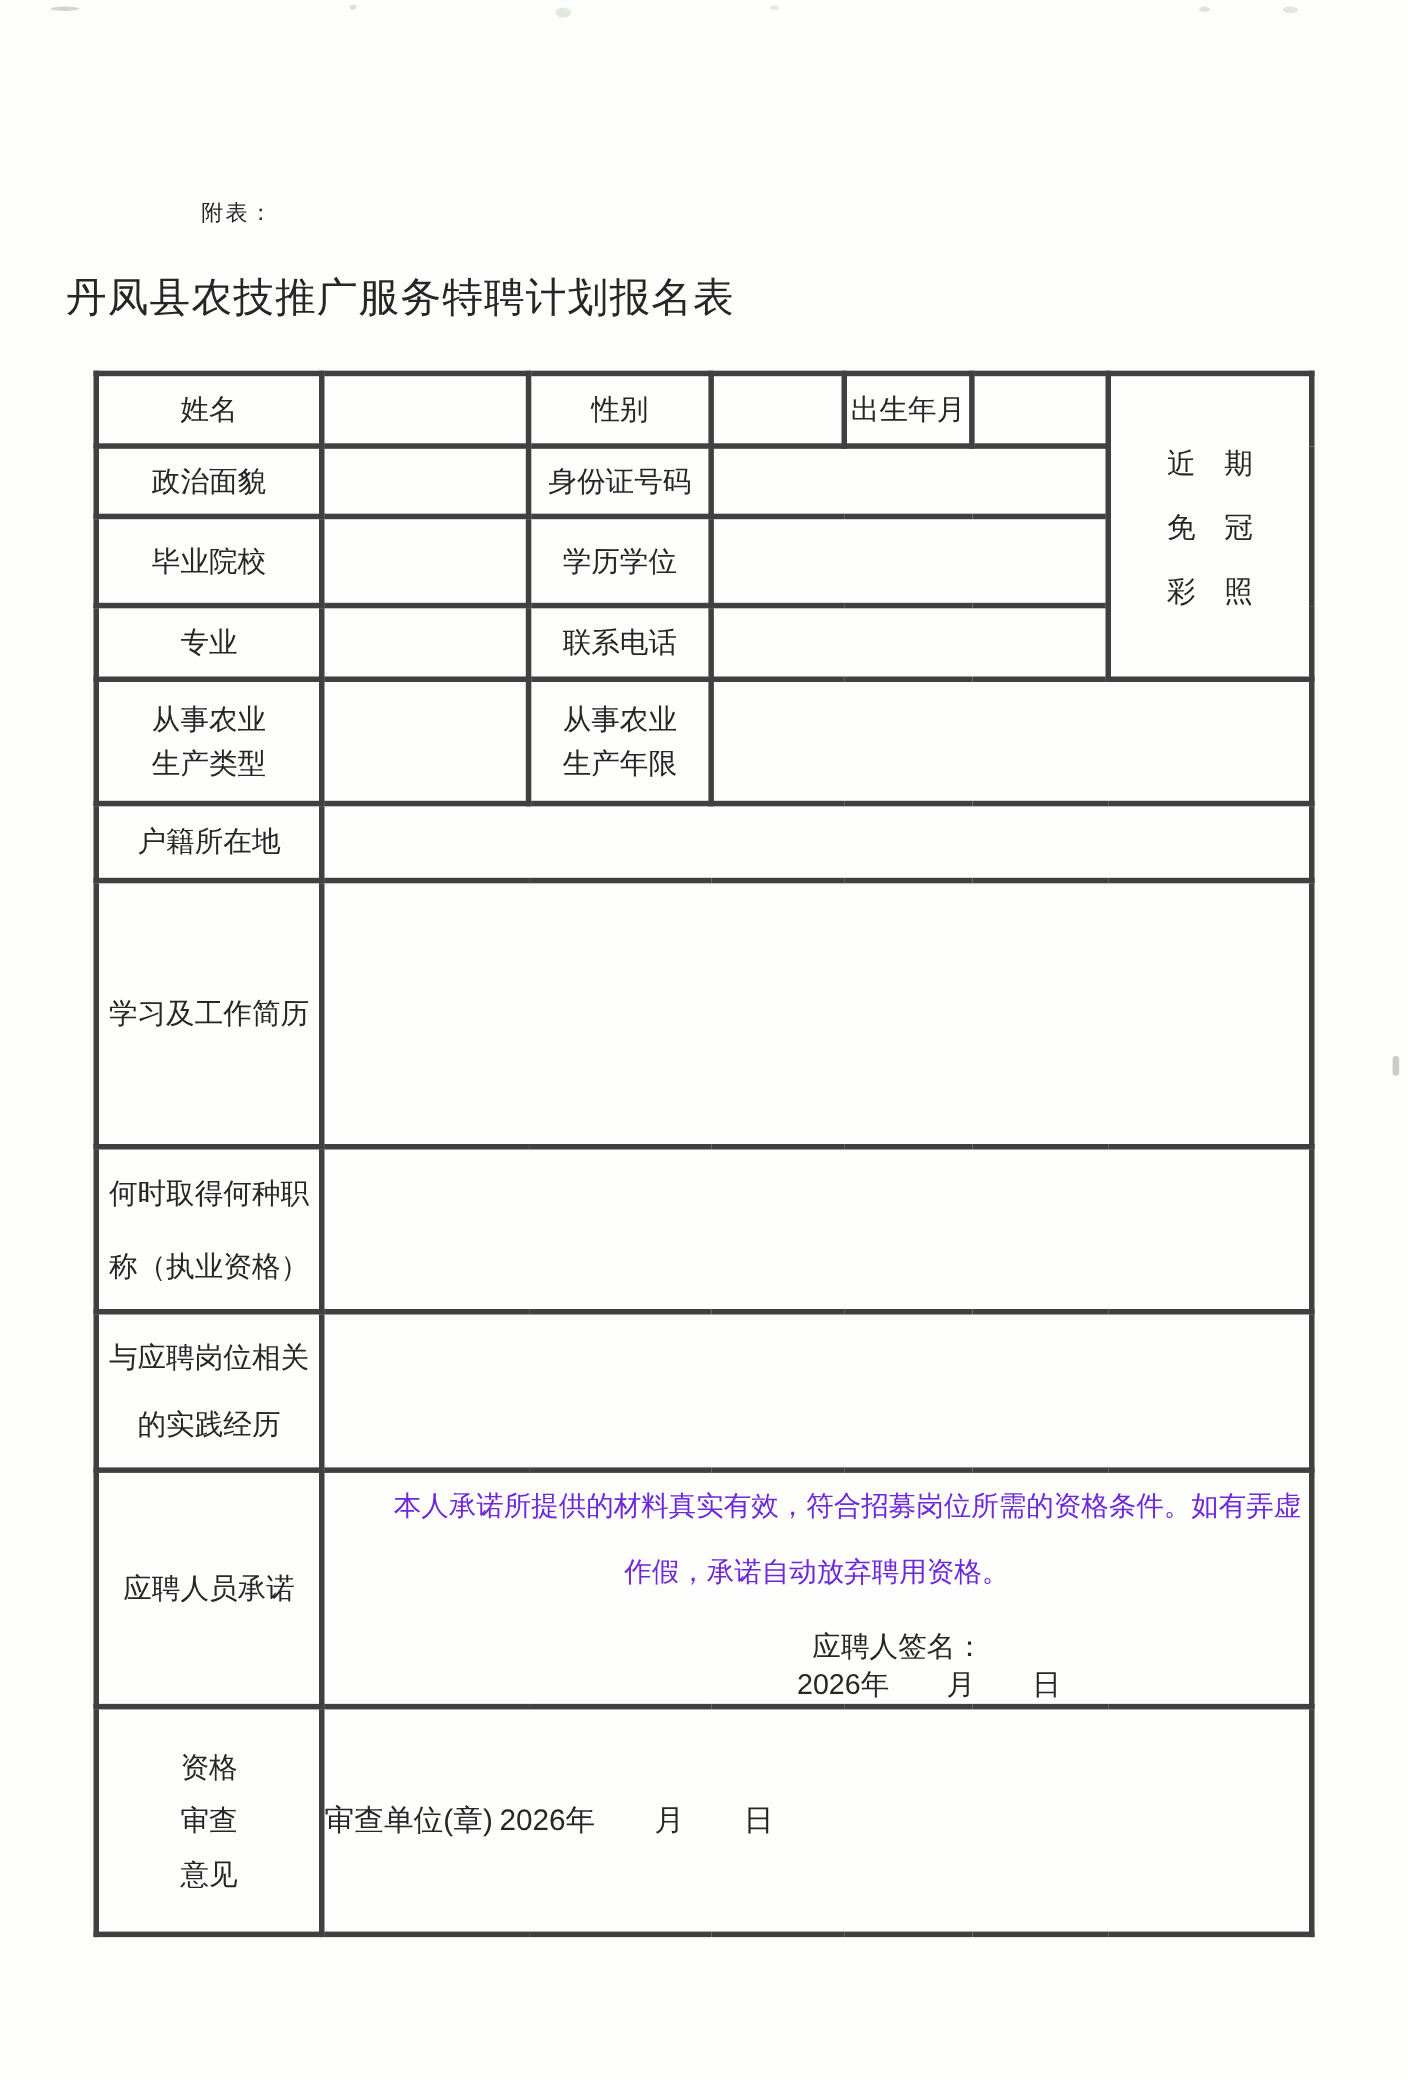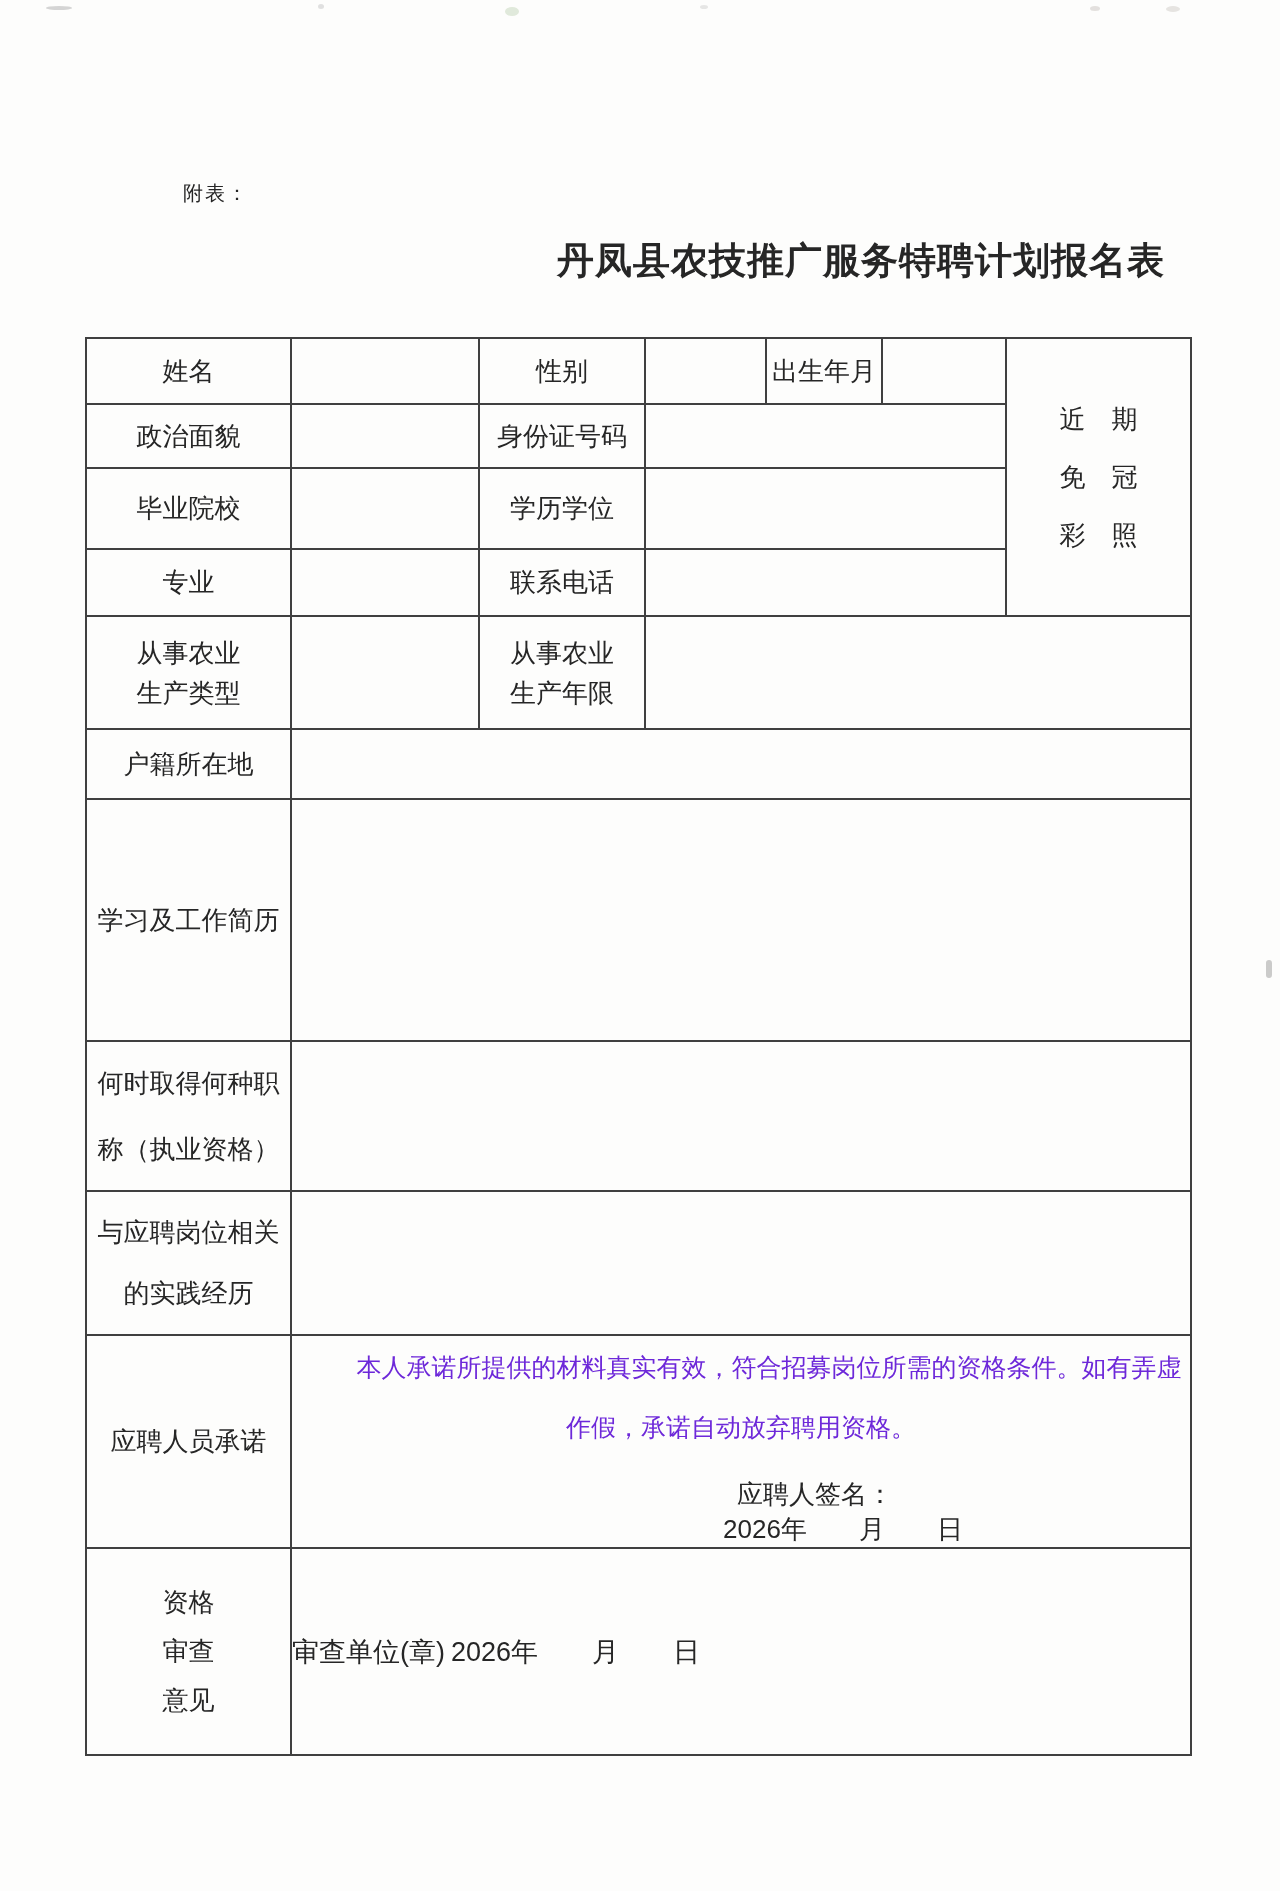--- a/index.html
+++ b/index.html
@@ -10,30 +10,30 @@
     font-family:"Liberation Sans","DejaVu Sans",sans-serif;
     color:#262626;
     overflow:hidden;
   }
   .attach-label{
     position:absolute;left:183px;top:180px;
     font-size:20px;letter-spacing:2px;
     font-family:"Liberation Serif","DejaVu Serif",serif;
   }
   .form-title{
-    position:absolute;left:60px;top:236px;width:1105px;
-    text-align:right;font-size:37px;font-weight:bold;letter-spacing:1px;
+    position:absolute;left:60px;top:246px;width:1105px;
+    text-align:left;font-size:37px;font-weight:normal;letter-spacing:1px;
   }
   table.app-form{
     position:absolute;left:85px;top:337px;
     width:1105px;
     border-collapse:collapse;table-layout:fixed;
   }
   table.app-form td{
-    border:2px solid #404040;
+    border:5px solid #404040;
     text-align:center;vertical-align:middle;
     font-size:26px;padding:0;
     overflow:hidden;
   }
   tr.r1{height:66px;} tr.r2{height:64px;} tr.r3{height:81px;padding-left:40px;}
   tr.r4{height:67px;} tr.r5{height:113px;} tr.r6{height:70px;}
   tr.r7{height:242px;} tr.r8{height:150px;} tr.r9{height:144px;}
   tr.r10{height:213px;} tr.r11{height:207px;}
   .ml{white-space:pre-line;line-height:40px;margin-top:20px;}
   .wide-lines{white-space:pre-line;line-height:66px;}

